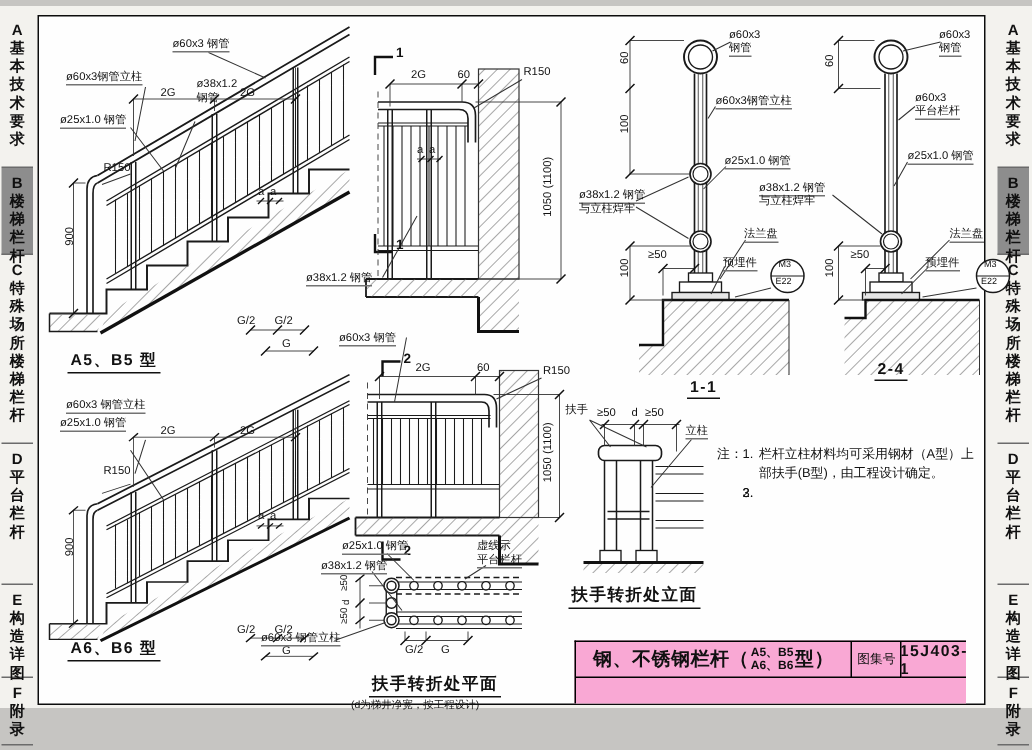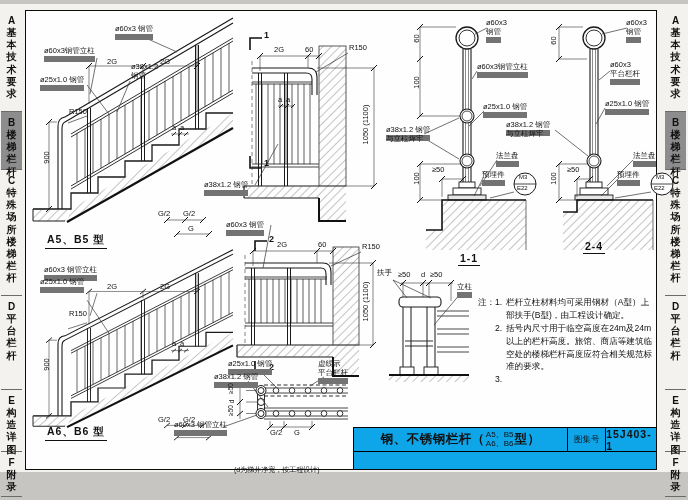--- a/index.html
+++ b/index.html
@@ -14,43 +14,43 @@
   .tabs-right{left:665px;}
   .tab{box-sizing:border-box;border-bottom:1px solid #6b6b6b;display:flex;flex-direction:column;
        align-items:center;padding-top:5px;background:transparent;}
   .tab.active{background:#8d8d8d;}
   .tab-letter{font-size:10px;font-weight:bold;line-height:12px;}
   .tab-text{width:12px;font-size:10px;font-weight:bold;line-height:12.2px;word-break:break-all;text-align:center;}
   
   .drw{position:absolute;}
   .drw svg{position:absolute;left:0;top:0;overflow:visible;}
   .lbl{position:absolute;font-size:7.5px;line-height:1.1;white-space:nowrap;z-index:6;}
-  .ul{border-bottom:6px solid #737373;padding-bottom:0.5px;}
+  .ul{border-bottom:1px solid #737373;padding-bottom:0.5px;}
   .two{line-height:1.2;}
   .rot{position:absolute;transform:rotate(-90deg);transform-origin:center;font-size:7.5px;
        text-align:center;white-space:nowrap;z-index:6;}
   .dtitle{position:absolute;font-size:10.5px;font-weight:bold;letter-spacing:1px;
           border-bottom:1.5px solid #111;padding:0 2px 1px 2px;white-space:nowrap;z-index:6;}
   .mark{position:absolute;font-size:9px;font-weight:bold;z-index:6;}
   .sub{position:absolute;font-size:7px;white-space:nowrap;z-index:6;}
   
   .notes{position:absolute;left:452px;top:285px;width:178px;font-size:8.6px;line-height:1.5;
          display:flex;z-index:6;}
   .notes-prefix{width:17px;flex:none;}
   .note-item{position:relative;padding-left:11px;}
   .note-num{position:absolute;left:0;top:0;}
   
-  .tblock{position:absolute;right:0;bottom:0;width:303px;height:42px;border-top:1.5px solid #000;
-          border-left:1.5px solid #000;background:#0ea5e9;box-sizing:border-box;z-index:7;}
+  .tblock{position:absolute;right:12px;bottom:0;width:261px;height:42px;border-top:1.5px solid #000;
+          border-left:1.5px solid #000;background:#f9a8d4;box-sizing:border-box;z-index:7;}
   .tb-row{display:flex;}
   .tb-cell{box-sizing:border-box;border-right:1px solid #000;border-bottom:1px solid #000;
            display:flex;align-items:center;justify-content:center;overflow:hidden;}
   .tb-cell:last-child{border-right:none;}
   .tb-title{font-size:12.5px;font-weight:bold;letter-spacing:0.5px;}
-  .tb-type{display:inline-block;font-size:8px;font-weight:normal;line-height:1.1;text-align:center;margin:0 1px;}
+  .tb-type{display:inline-block;font-size:8px;font-weight:bold;line-height:1.1;text-align:center;margin:0 1px;}
   .tb-small{font-size:8.5px;}
   .tb-no{font-size:10.5px;font-weight:bold;letter-spacing:1px;}
   .sig svg{display:block;}
 </style>
 </head>
 <body>
 
 <div class="page">
   <div class="sheet"></div>
 
@@ -134,21 +134,21 @@
         <path d="M140,118 H158" stroke="#333" stroke-width="0.6" fill="none"></path>
         <path d="M141,120 L145,116 M147,120 L151,116 M153,120 L157,116" stroke="#111" stroke-width="0.9" fill="none"></path>
         <path d="M136,204 H172 M146,218 H178" stroke="#333" stroke-width="0.6" fill="none"></path>
         <path d="M133,207 L139,201 M151,207 L157,201 M169,207 L175,201 M143,221 L149,215 M175,221 L181,215" stroke="#111" stroke-width="1" fill="none"></path>
         <path d="M108,19 L146,36 M66,42 L59,78 M99,65 L86,96 M56,69 L78,98 M56,100 L37,107" stroke="#333" stroke-width="0.7" fill="none"></path>
       </svg>
       <span class="lbl ul" style="left:84px;top:9px">ø60x3 钢管</span>
       <span class="lbl ul" style="left:13px;top:31px">ø60x3钢管立柱</span>
       <span class="lbl" style="left:76px;top:42px">2G</span>
       <span class="lbl" style="left:129px;top:42px">2G</span>
-      <span class="lbl two" style="left:100px;top:46px"><span>ø38x1.2</span><br><span>钢管</span></span>
+      <span class="lbl two" style="left:100px;top:35px"><span>ø38x1.2</span><br><span>钢管</span></span>
       <span class="lbl ul" style="left:9px;top:60px">ø25x1.0 钢管</span>
       <span class="lbl" style="left:38px;top:92px">R150</span>
       <span class="rot" style="left:2px;top:137px;width:26px">900</span>
       <span class="lbl" style="left:141px;top:108px">a</span>
       <span class="lbl" style="left:149px;top:108px">a</span>
       <span class="lbl" style="left:127px;top:194px">G/2</span>
       <span class="lbl" style="left:152px;top:194px">G/2</span>
       <span class="lbl" style="left:157px;top:209px">G</span>
       <span class="dtitle" style="left:14px;top:217px">A5、B5 型</span>
     </div>
@@ -297,20 +297,21 @@
         <path d="M40,6 L58,24 M30,18 L50,44 M106,14 L92,23" stroke="#333" stroke-width="0.7" fill="none"></path>
       </svg>
       <span class="lbl ul" style="left:10px;top:-3px">ø25x1.0 钢管</span>
       <span class="lbl ul" style="left:-4px;top:10px">ø38x1.2 钢管</span>
       <span class="lbl two" style="left:100px;top:-4px;text-align:left"><span>虚线示</span><br><span class="ul">平台栏杆</span></span>
       <span class="rot" style="left:4px;top:22px;width:16px;font-size:6.5px">≥50</span>
       <span class="rot" style="left:9px;top:35px;width:8px;font-size:6.5px">d</span>
       <span class="rot" style="left:4px;top:44px;width:16px;font-size:6.5px">≥50</span>
       <span class="lbl" style="left:52px;top:66px">G/2</span>
       <span class="lbl" style="left:76px;top:66px">G</span>
+      <span class="dtitle" style="left:28px;top:85px;font-size:11px">扶手转折处平面</span>
       <span class="sub" style="left:16px;top:102px">(d为梯井净宽，按工程设计)</span>
     </div>
 
     <div class="drw" style="left:345px;top:242px;width:115px;height:175px">
       <svg width="115" height="175" viewBox="0 0 115 175">
         <defs>
             <pattern id="h5" width="6" height="6" patternUnits="userSpaceOnUse" patternTransform="rotate(45)">
           <line x1="0" y1="0" x2="0" y2="6" stroke="#555" stroke-width="0.7"></line>
             </pattern>
           </defs>
@@ -324,20 +325,21 @@
         <rect x="18" y="123" width="80" height="6" fill="url(#h5)"></rect>
         <path d="M32,44 V30 M52,44 V30 M58,44 V30 M80,48 V30 M30,30 H82" stroke="#333" stroke-width="0.6" fill="none"></path>
         <path d="M29,33 L35,27 M49,33 L55,27 M55,33 L61,27 M77,33 L83,27" stroke="#111" stroke-width="1" fill="none"></path>
         <path d="M22,27 L36,45 M22,27 L60,45 M90,40 L63,72" stroke="#333" stroke-width="0.7" fill="none"></path>
       </svg>
       <span class="lbl" style="left:6px;top:16px">扶手</span>
       <span class="lbl" style="left:27px;top:18px">≥50</span>
       <span class="lbl" style="left:50px;top:18px">d</span>
       <span class="lbl" style="left:59px;top:18px">≥50</span>
       <span class="lbl ul" style="left:86px;top:30px">立柱</span>
+      <span class="dtitle" style="left:8px;top:136px;font-size:11px">扶手转折处立面</span>
     </div>
 
     <div class="drw" style="left:360px;top:5px;width:168px;height:242px">
       <svg width="168" height="242" viewBox="0 0 168 242">
         <defs>
             <pattern id="h6" width="6" height="6" patternUnits="userSpaceOnUse" patternTransform="rotate(45)">
           <line x1="0" y1="0" x2="0" y2="6" stroke="#555" stroke-width="0.7"></line>
             </pattern>
           </defs>
         <path d="M77,33 V166 M85,33 V166" stroke="#1a1a1a" stroke-width="1.1" fill="none"></path>
@@ -434,21 +436,20 @@
 
     <div class="notes">
       <div class="notes-prefix">注：</div>
       <div style="flex:1">
         <div class="note-item">
           <span class="note-num">1.</span>
           <span class="note-text">栏杆立柱材料均可采用钢材（A型）上部扶手(B型)，由工程设计确定。</span>
         </div>
         <div class="note-item">
           <span class="note-num">2.</span>
-          <span class="note-text">括号内尺寸用于临空高度在24m及24m以上的栏杆高度。旅馆、商店等建筑临空处的楼梯栏杆高度应符合相关规范标准的要求。</span>
         </div>
         <div class="note-item">
           <span class="note-num">3.</span>
         </div>
       </div>
     </div>
 
     <div class="tblock">
       <div class="tb-row" style="height:24px">
         <div class="tb-cell" style="width:215px">

